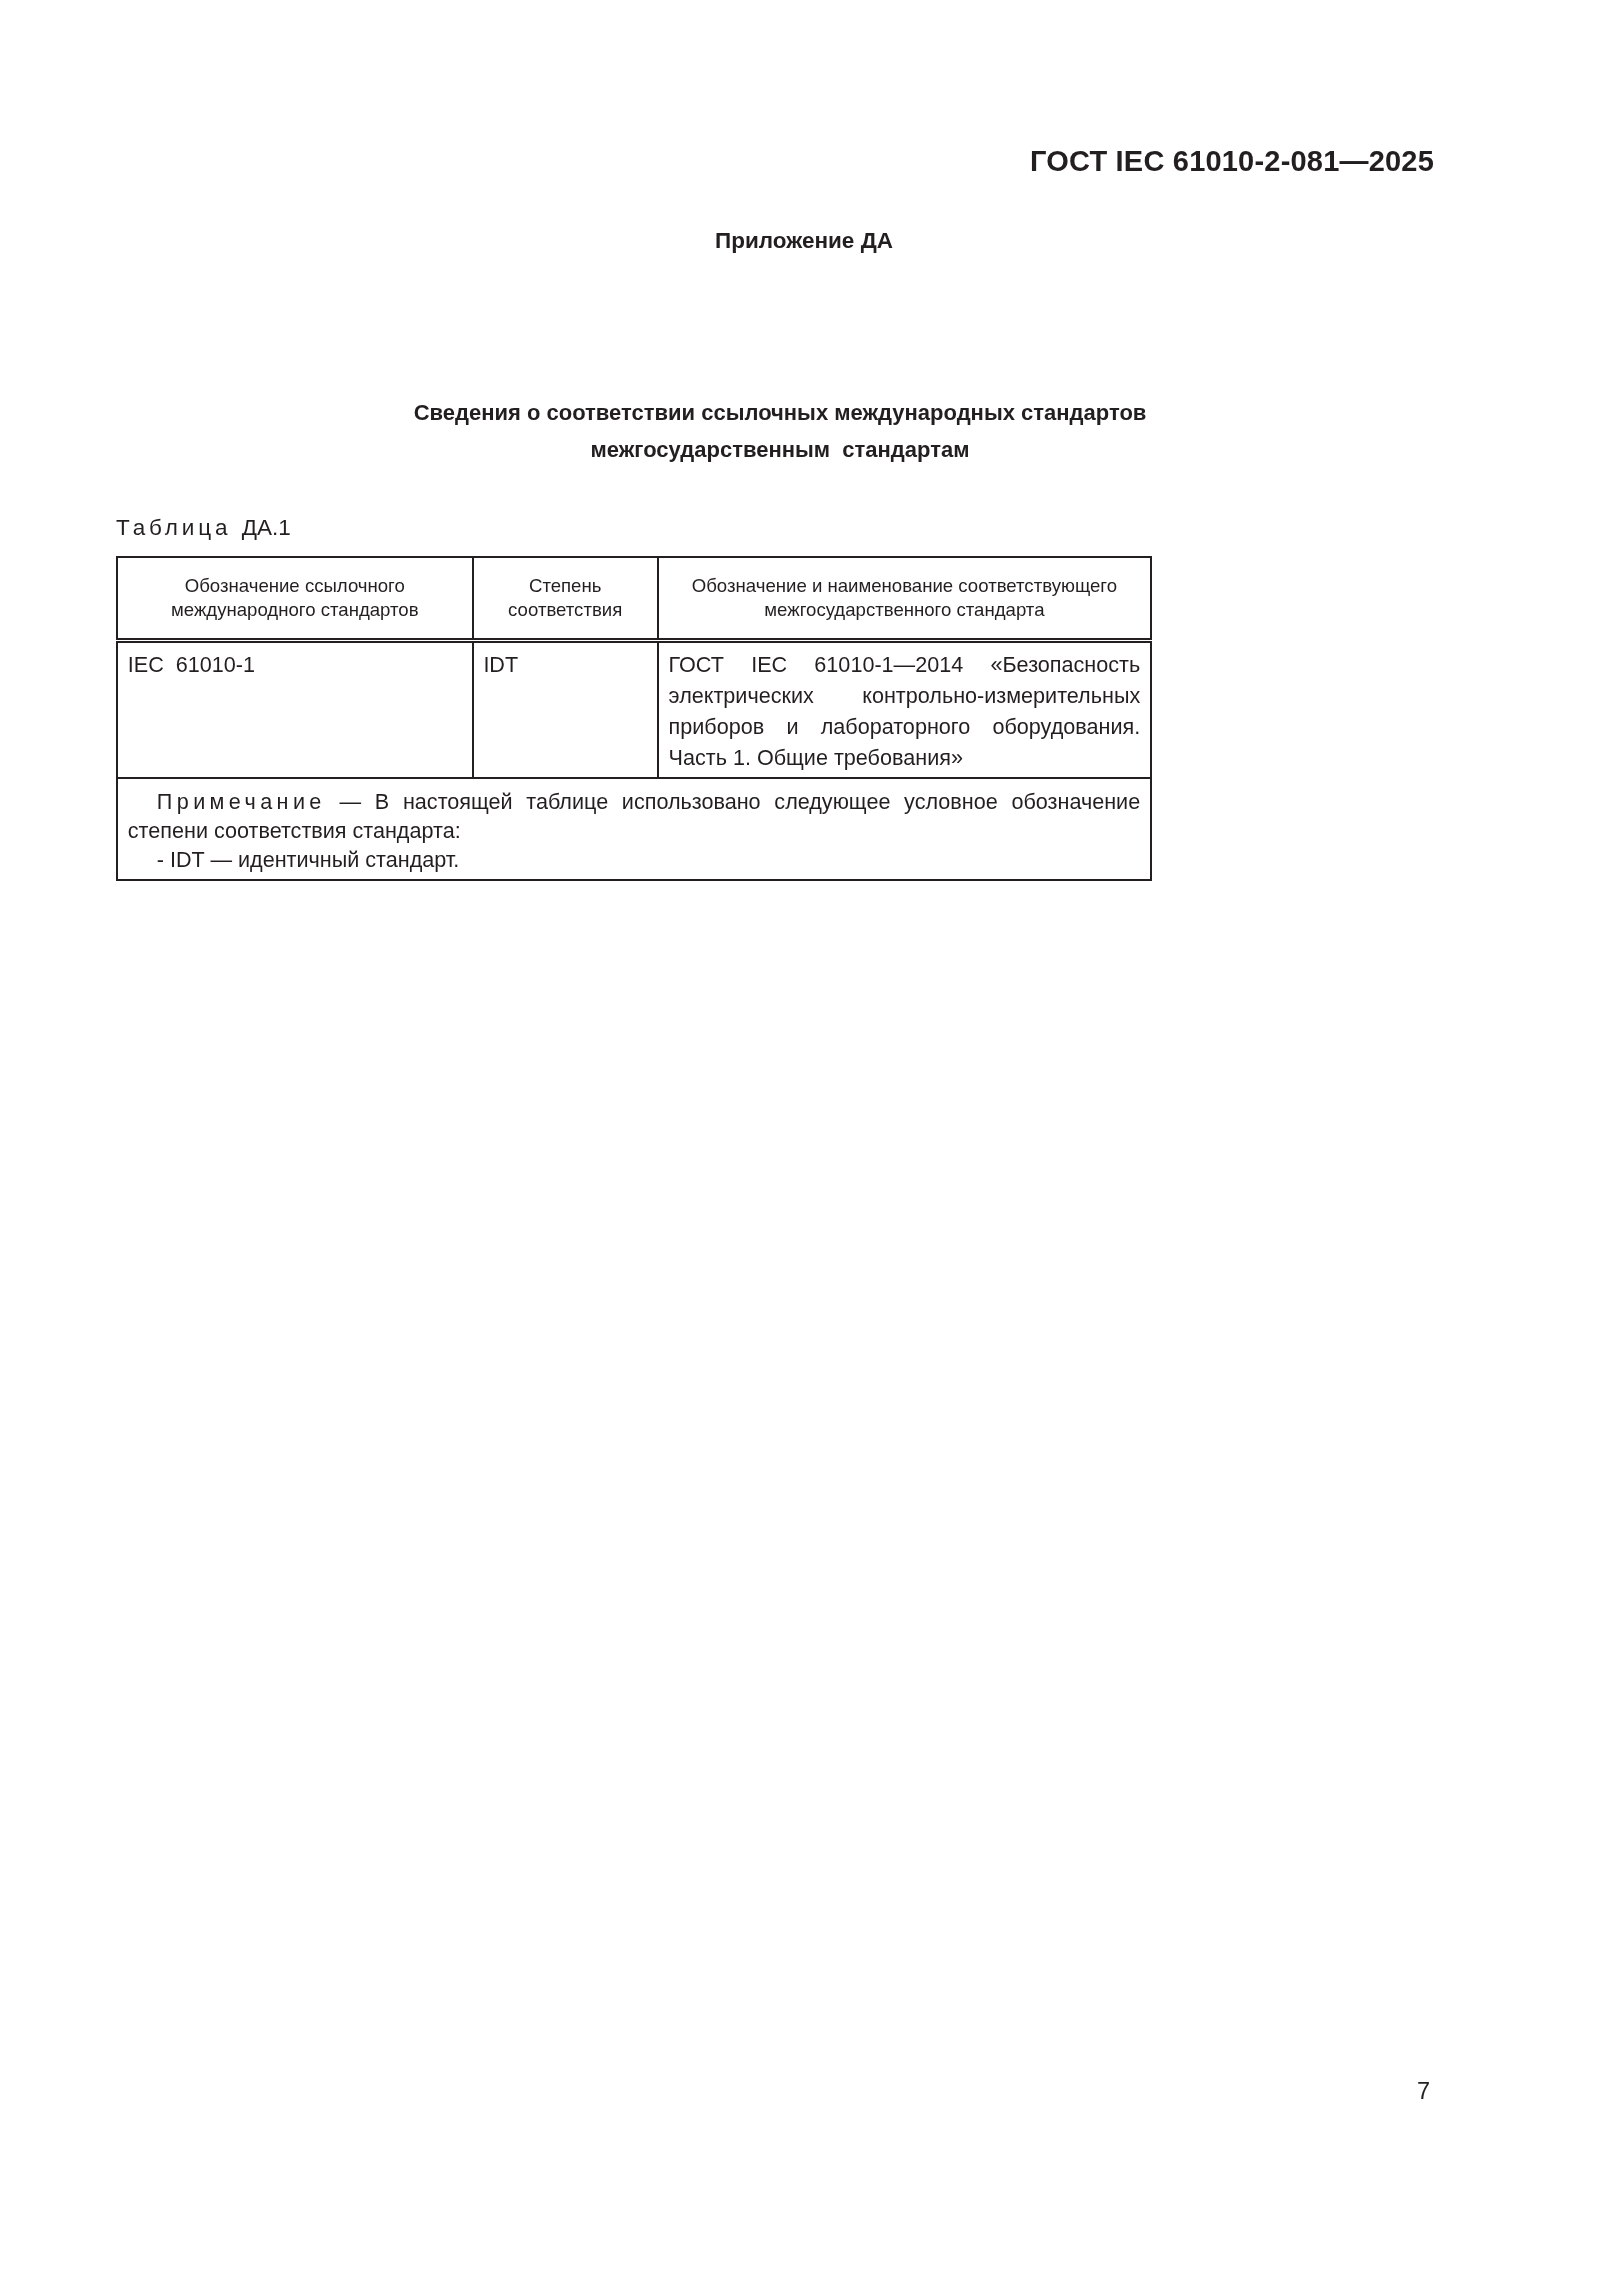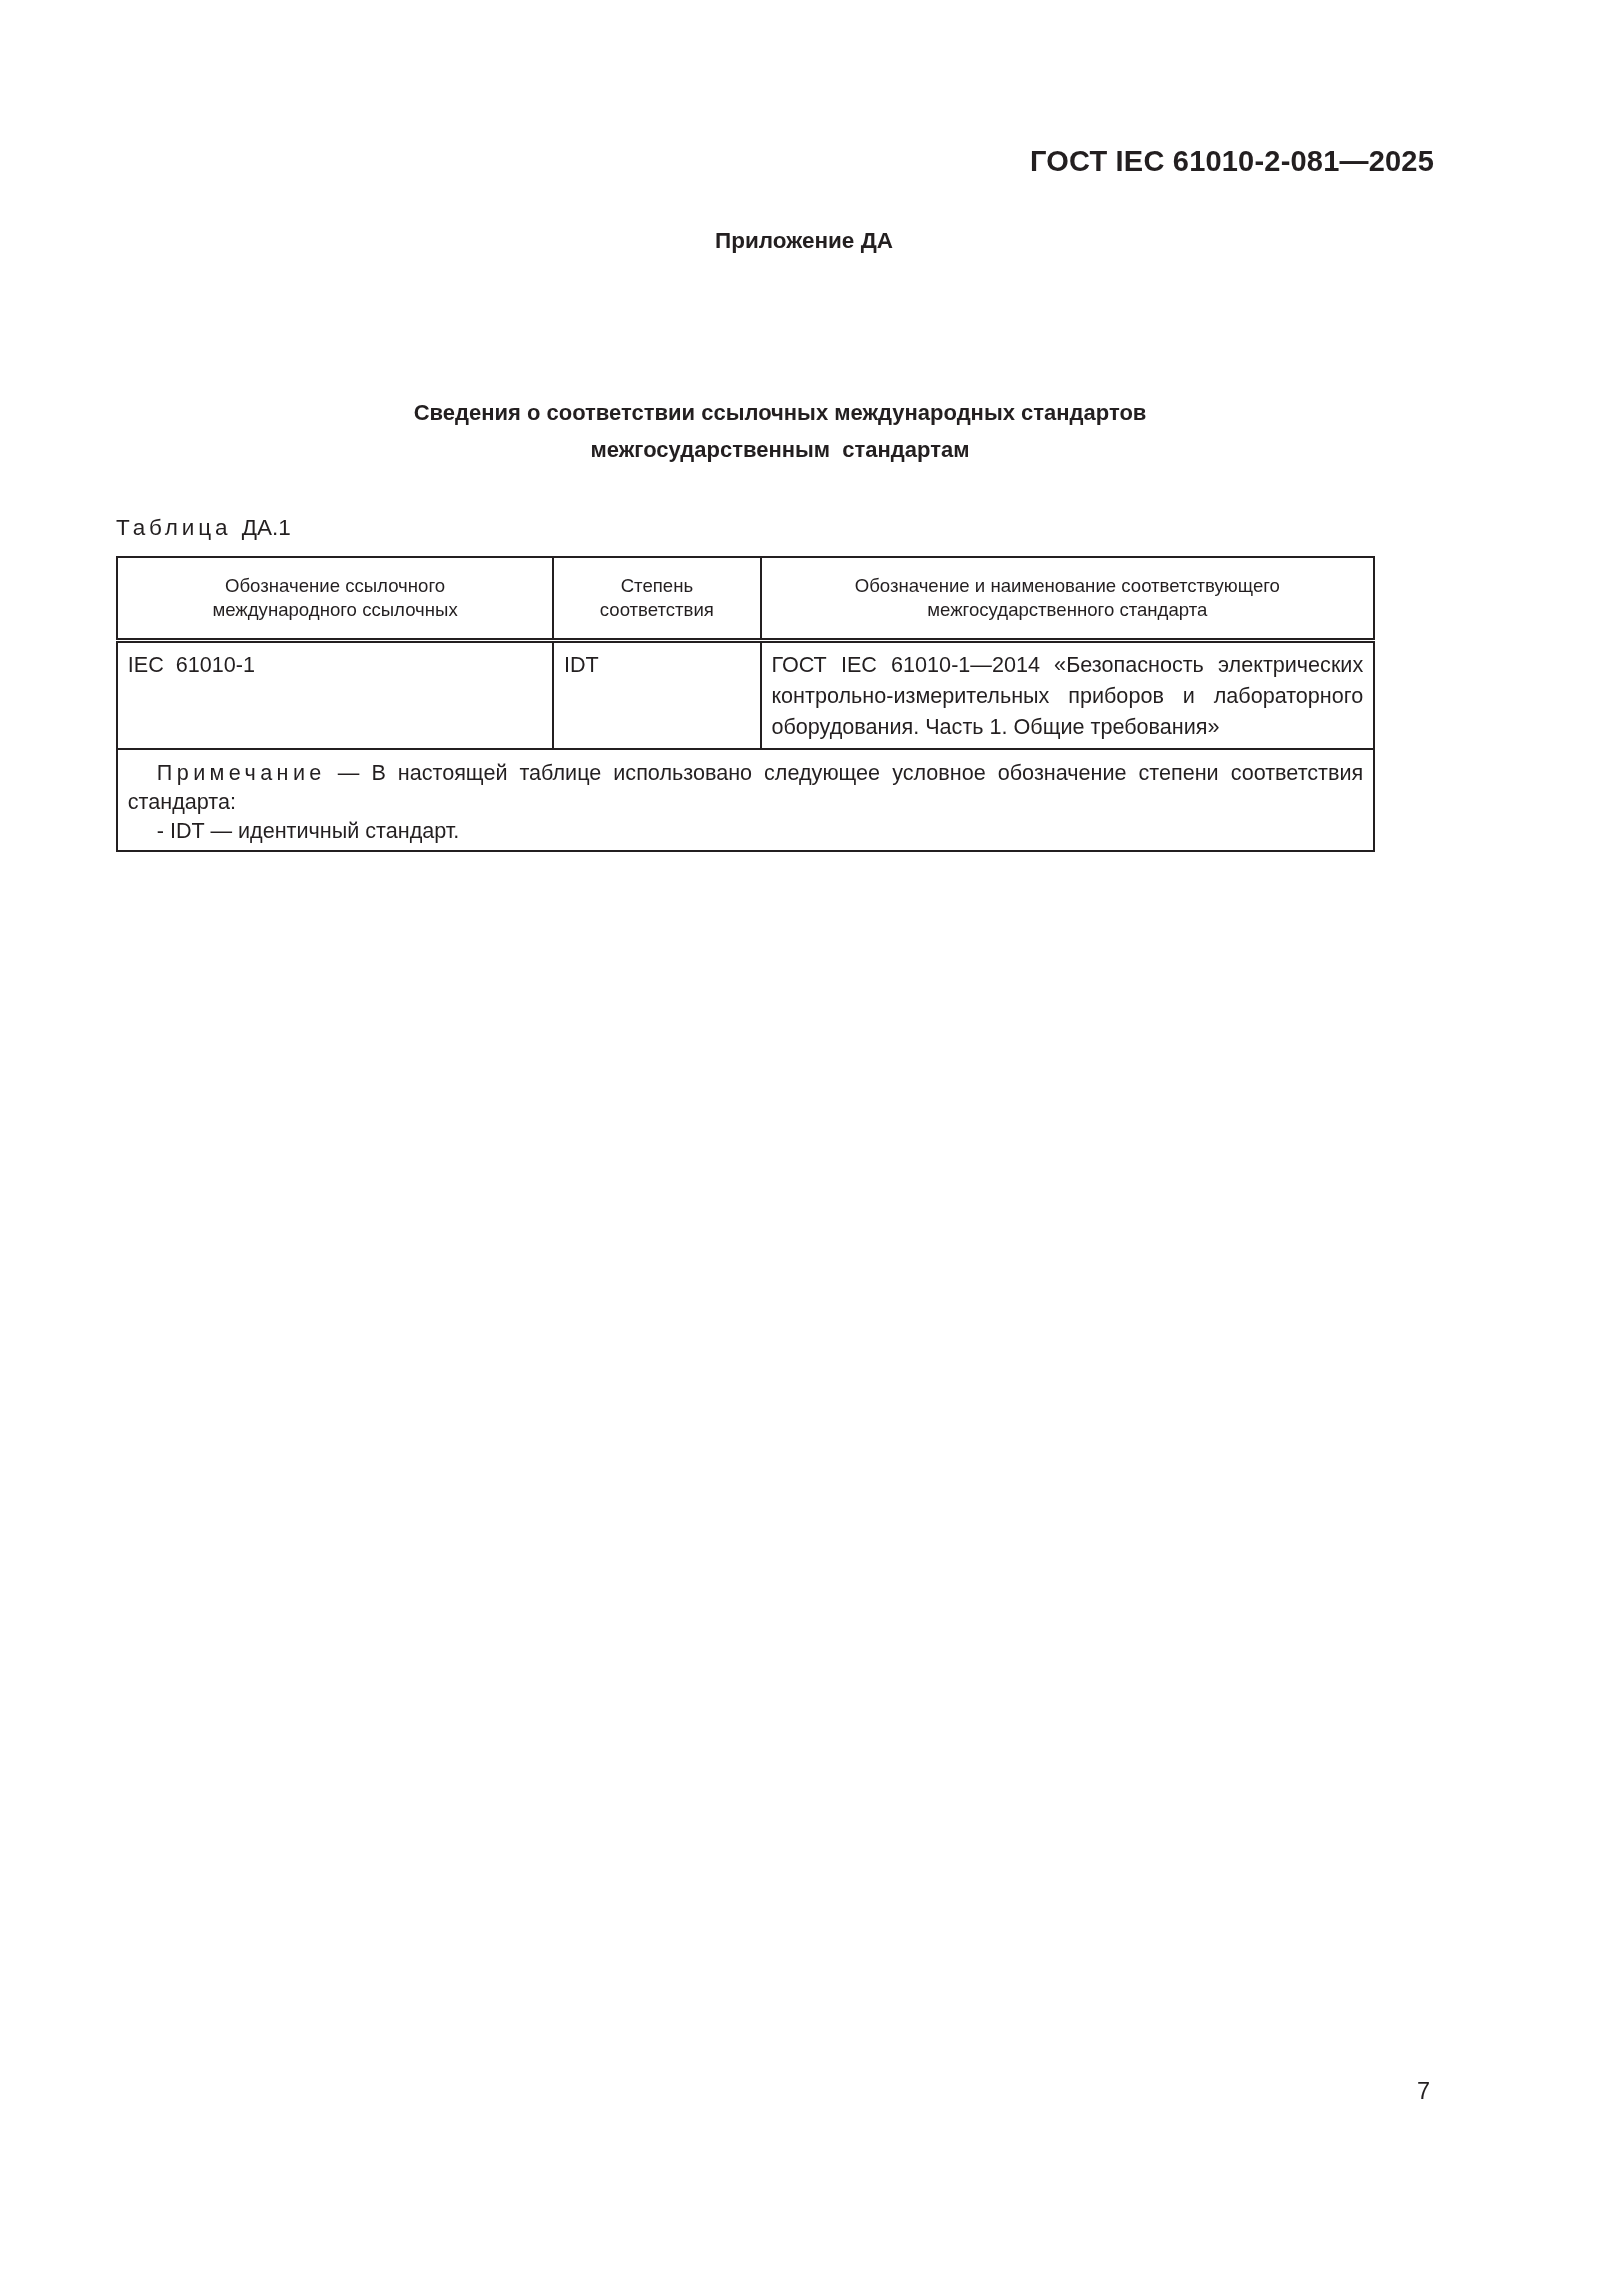--- a/index.html
+++ b/index.html
@@ -3,21 +3,21 @@
 <meta charset="utf-8">
 <style>
   html, body { margin: 0; padding: 0; background: #ffffff; }
   body { width: 1621px; height: 2293px; position: relative; overflow: hidden;
          font-family: "Liberation Sans", sans-serif; color: #231f20; }
   .doc-code { position: absolute; top: 145px; right: 187px; font-weight: bold; font-size: 29px; letter-spacing: 0.2px; }
   .appendix { position: absolute; top: 224px; left: 0; width: 1560px; text-align: center; font-weight: bold; font-size: 22.5px; line-height: 33px; padding-left: 24px; }
   .title { position: absolute; top: 394px; left: 0; width: 1560px; text-align: center; font-weight: bold; font-size: 22px; line-height: 37px; }
   .table-caption { position: absolute; top: 515px; left: 116px; font-size: 22.5px; letter-spacing: 3.9px; }
   .table-caption .num { letter-spacing: 0; }
-  table.ref { position: absolute; top: 556px; left: 116px; width: 1259px; border-collapse: collapse;
+  table.ref { position: absolute; top: 556px; left: 116px; width: 1036px; border-collapse: collapse;
               border: 2.9px solid #231f20; font-size: 21.6px; }
   table.ref th, table.ref td { border-left: 2.9px solid #231f20; border-right: 2.9px solid #231f20; vertical-align: top; }
   table.ref th { font-weight: normal; font-size: 18.6px; line-height: 24.5px; text-align: center; height: 80px;
                  vertical-align: middle; padding: 0 7.8px; border-bottom: 5.9px double #231f20; }
   table.ref td.cell { padding: 5.9px 9.8px 3.9px 9.8px; line-height: 31px; height: 95px; border-bottom: 2.9px solid #231f20; }
   td.c-center { text-align: left; }
   td.c-justify { text-align: justify; text-align-last: left; }
   td.note { padding: 7.8px 9.8px 5.9px 9.8px; line-height: 29px; font-size: 21.6px; text-align: justify; }
   .note-label { letter-spacing: 4.4px; }
   .note-item { display: block; padding-left: 29px; }
@@ -45,21 +45,21 @@
 <table class="ref">
   <colgroup>
     <col style="width:456px">
     <col style="width:213px">
     <col style="width:643px">
   </colgroup>
   <thead>
     <tr>
       <th>
         <div>Обозначение ссылочного</div>
-        <div>международного ссылочных</div>
+        <div>международного стандартов</div>
       </th>
       <th>
         <div>Степень</div>
         <div>соответствия</div>
       </th>
       <th>
         <div>Обозначение и наименование соответствующего</div>
         <div>межгосударственного стандарта</div>
       </th>
     </tr>

